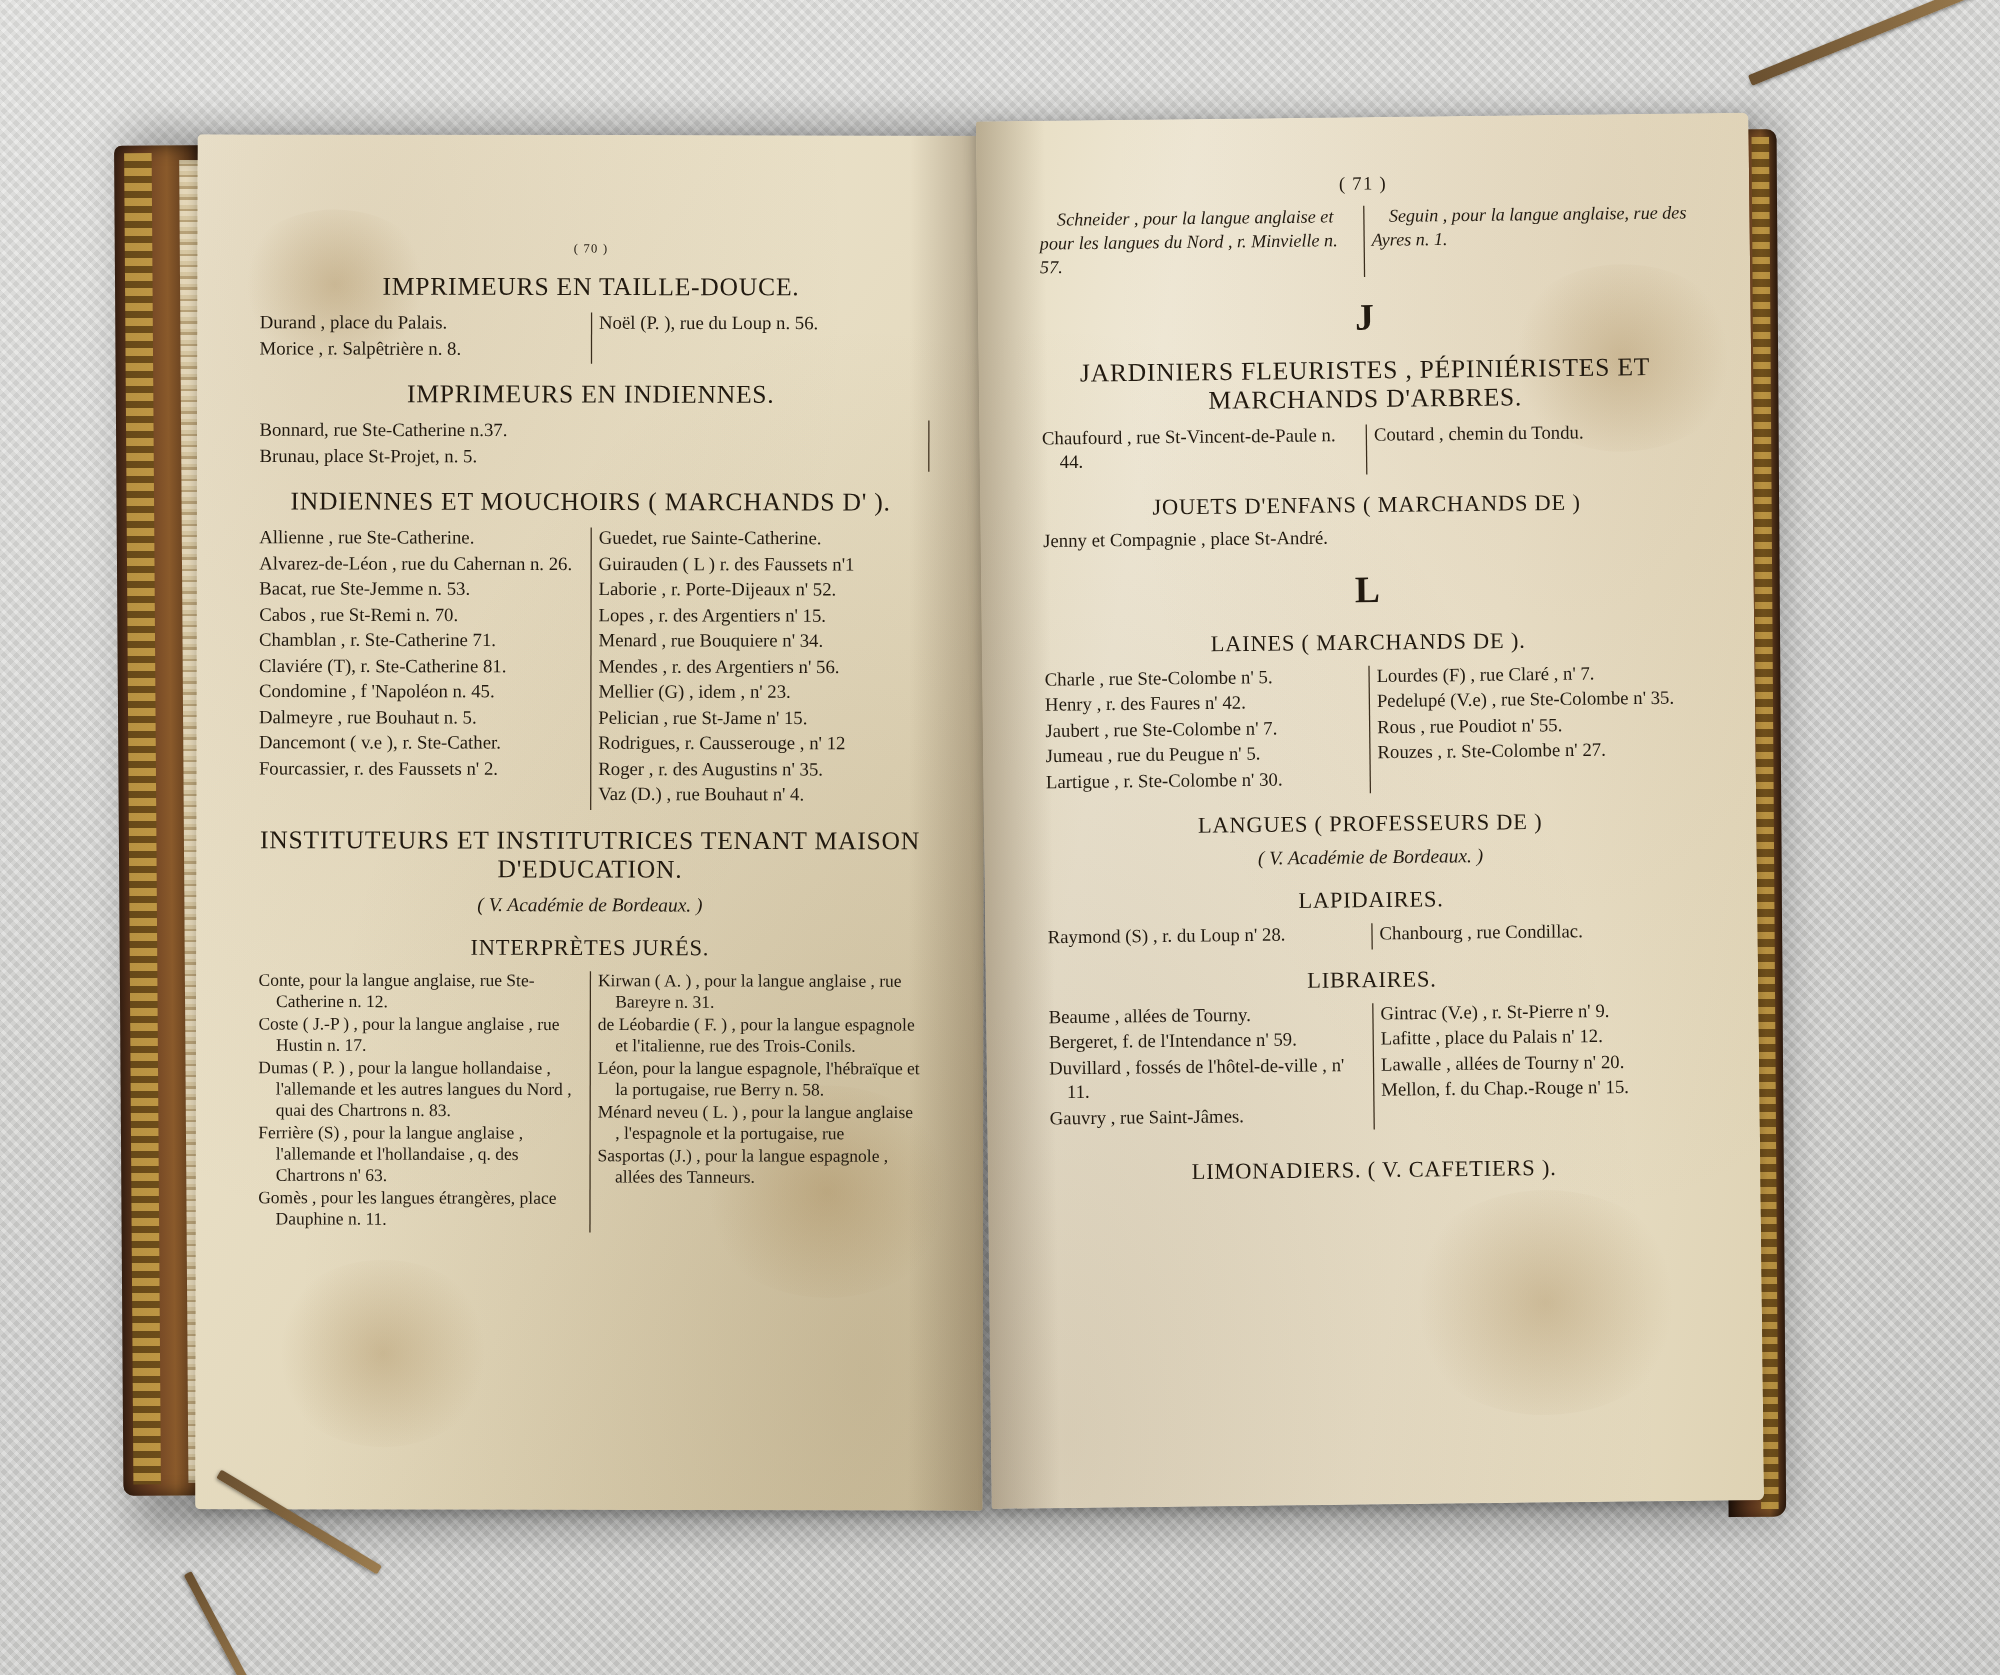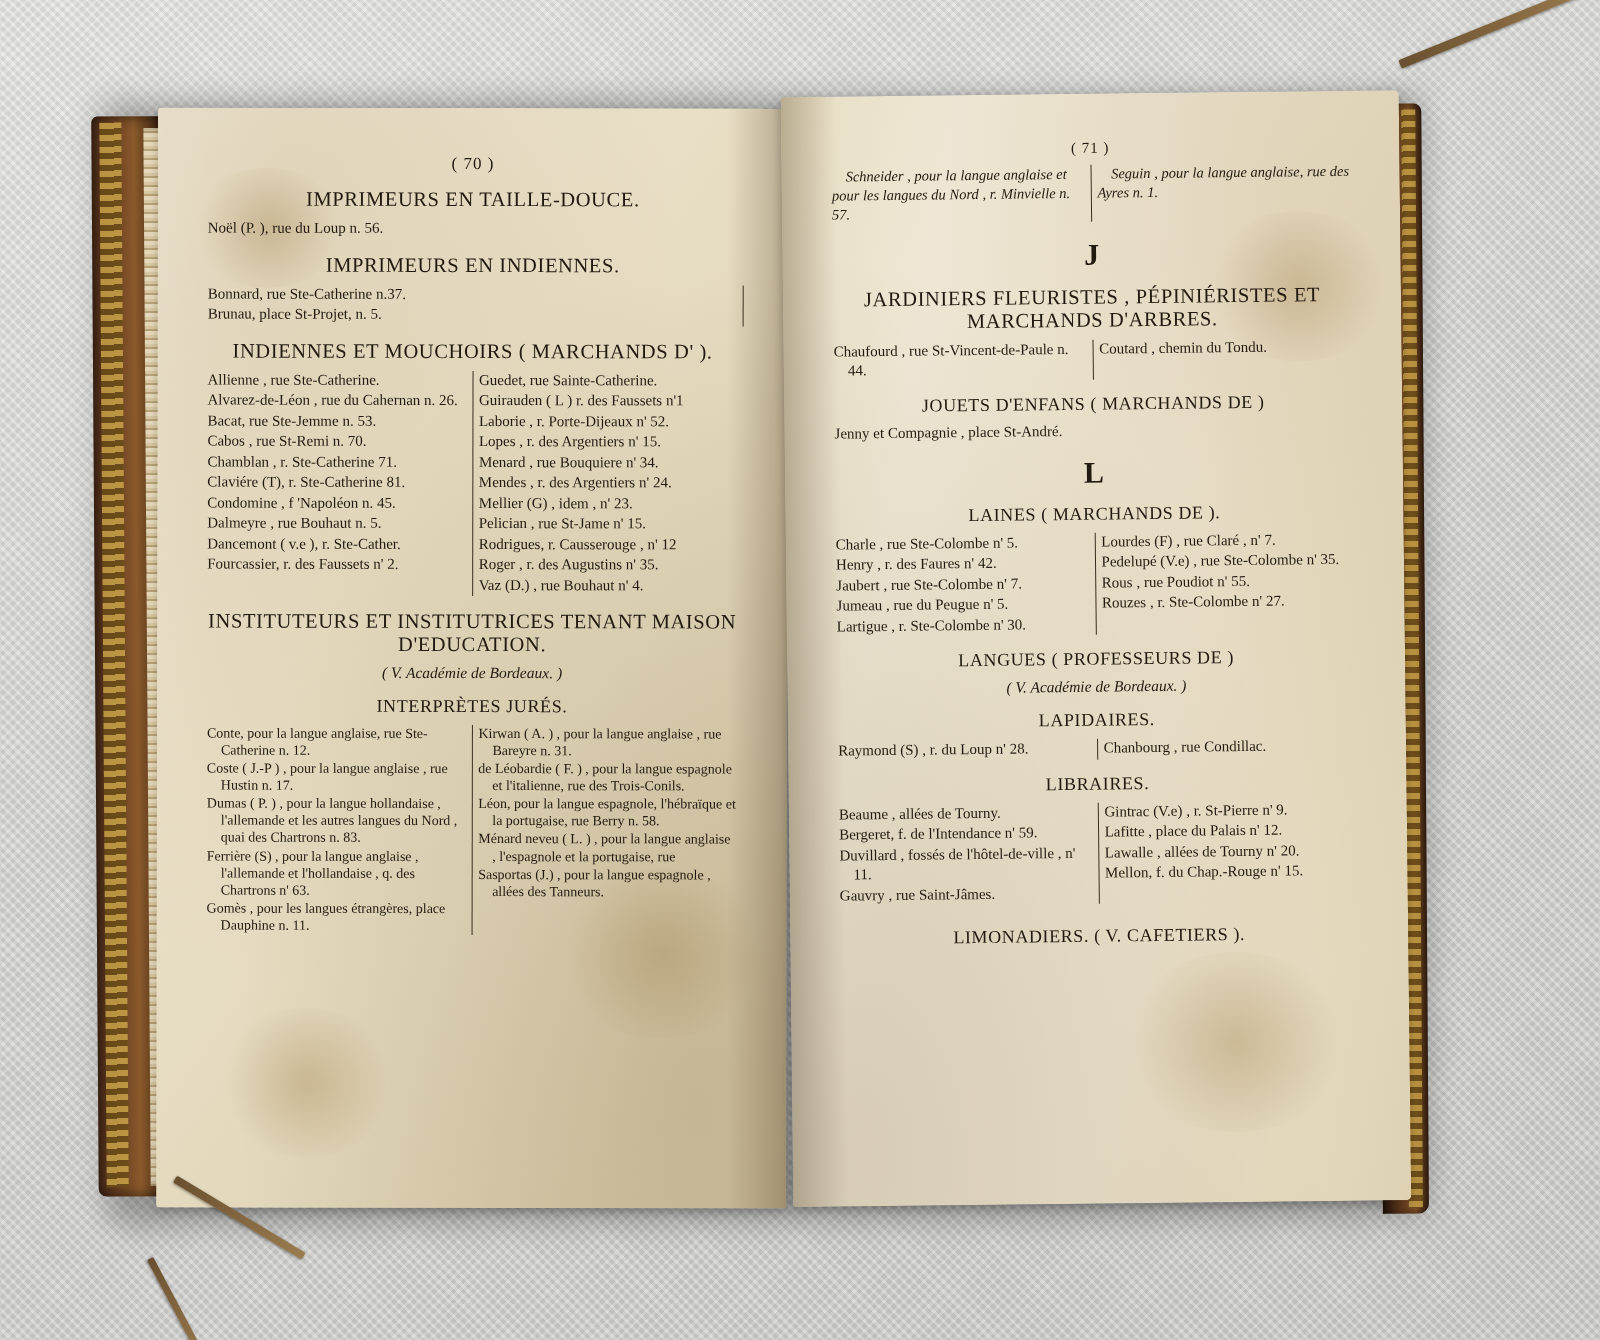--- a/index.html
+++ b/index.html
@@ -105,21 +105,21 @@
     background:radial-gradient(circle,rgba(150,115,60,.30),rgba(150,115,60,0) 70%);
   }
   
   .content{
     position:absolute;inset:0;
     padding:46px 44px 30px 44px;
     color:#221a10;
     box-sizing:border-box;
   }
   .folio{
-    text-align:center;font-size:17px;letter-spacing:1px;margin-bottom:6px;
+    text-align:center;font-size:10px;letter-spacing:1px;margin-bottom:6px;margin-top:40px;
   }
   .folio-right{text-align:center;font-size:15px;letter-spacing:1px;}
   h2.sect{
     text-align:center;
     font-size:20.5px;
     letter-spacing:.6px;
     font-weight:normal;
     margin:14px 0 8px 0;
     font-variant:small-caps;
     text-transform:uppercase;
@@ -173,20 +173,24 @@
   <div class="page" id="page-left">
     <div class="foxing" style="left:30px;top:60px;width:160px;height:120px;"></div>
     <div class="foxing" style="left:400px;top:760px;width:210px;height:170px;"></div>
     <div class="foxing" style="left:60px;top:900px;width:180px;height:150px;"></div>
     <div class="content">
 
       <div class="folio">( 70 )</div>
 
       <h2 class="sect">IMPRIMEURS EN TAILLE-DOUCE.</h2>
       <div class="twocol">
+        <div class="col left">
+          <div class="entry">Durand , place du Palais.</div>
+          <div class="entry">Morice , r. Salpêtrière n. 8.</div>
+        </div>
         <div class="col">
           <div class="entry">Noël (P. ), rue du Loup n. 56.</div>
         </div>
       </div>
 
       <h2 class="sect">IMPRIMEURS EN INDIENNES.</h2>
       <div class="twocol">
         <div class="col left">
           <div class="entry">Bonnard, rue Ste-Catherine n.37.</div>
           <div class="entry">Brunau, place St-Projet, n. 5.</div>
@@ -206,21 +210,21 @@
           <div class="entry">Dalmeyre , rue Bouhaut n. 5.</div>
           <div class="entry">Dancemont ( v.e ), r. Ste-Cather.</div>
           <div class="entry">Fourcassier, r. des Faussets n' 2.</div>
         </div>
         <div class="col">
           <div class="entry">Guedet, rue Sainte-Catherine.</div>
           <div class="entry">Guirauden ( L ) r. des Faussets n'1</div>
           <div class="entry">Laborie , r. Porte-Dijeaux n' 52.</div>
           <div class="entry">Lopes , r. des Argentiers n' 15.</div>
           <div class="entry">Menard , rue Bouquiere n' 34.</div>
-          <div class="entry">Mendes , r. des Argentiers n' 24.</div>
+          <div class="entry">Mendes , r. des Argentiers n' 56.</div>
           <div class="entry">Mellier (G) , idem , n' 23.</div>
           <div class="entry">Pelician , rue St-Jame n' 15.</div>
           <div class="entry">Rodrigues, r. Causserouge , n' 12</div>
           <div class="entry">Roger , r. des Augustins n' 35.</div>
           <div class="entry">Vaz (D.) , rue Bouhaut n' 4.</div>
         </div>
       </div>
 
       <h2 class="sect">INSTITUTEURS ET INSTITUTRICES TENANT MAISON D'EDUCATION.</h2>
       <div class="note"><i>( V. Académie de Bordeaux. )</i></div>

